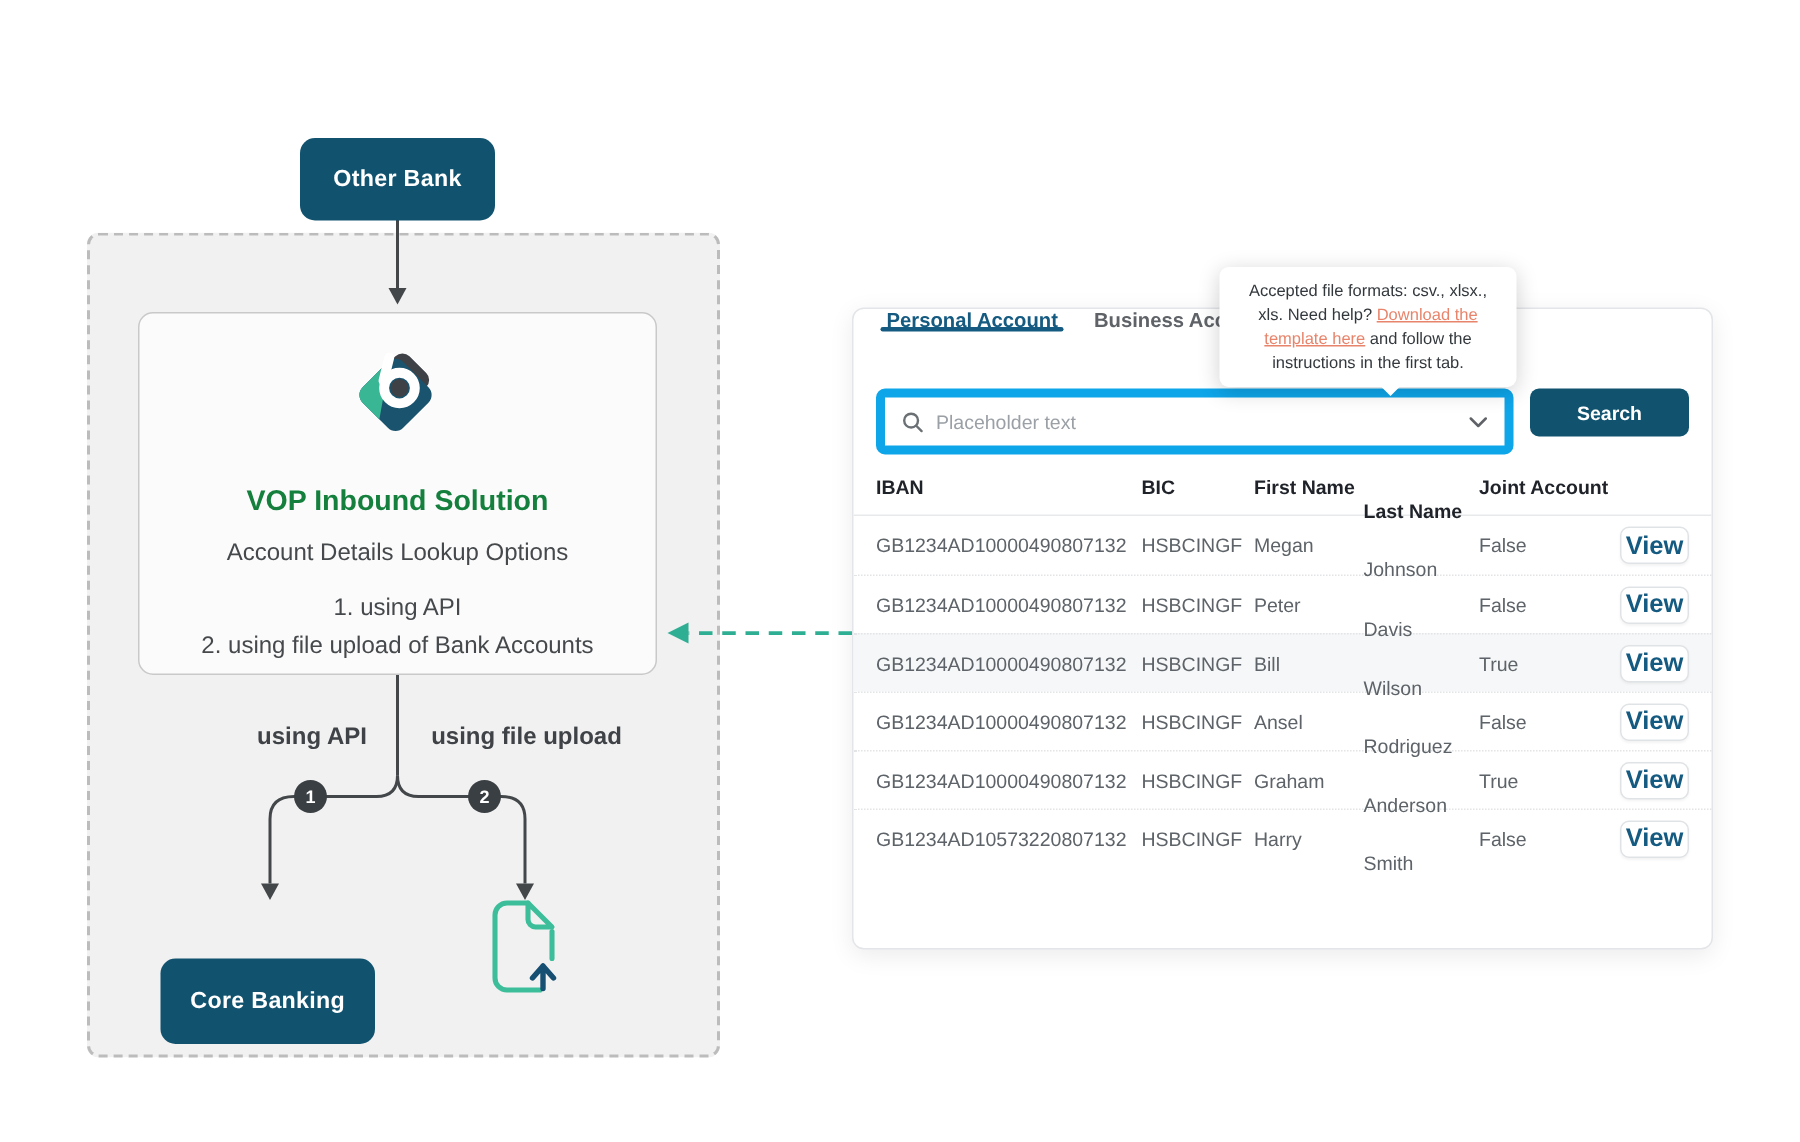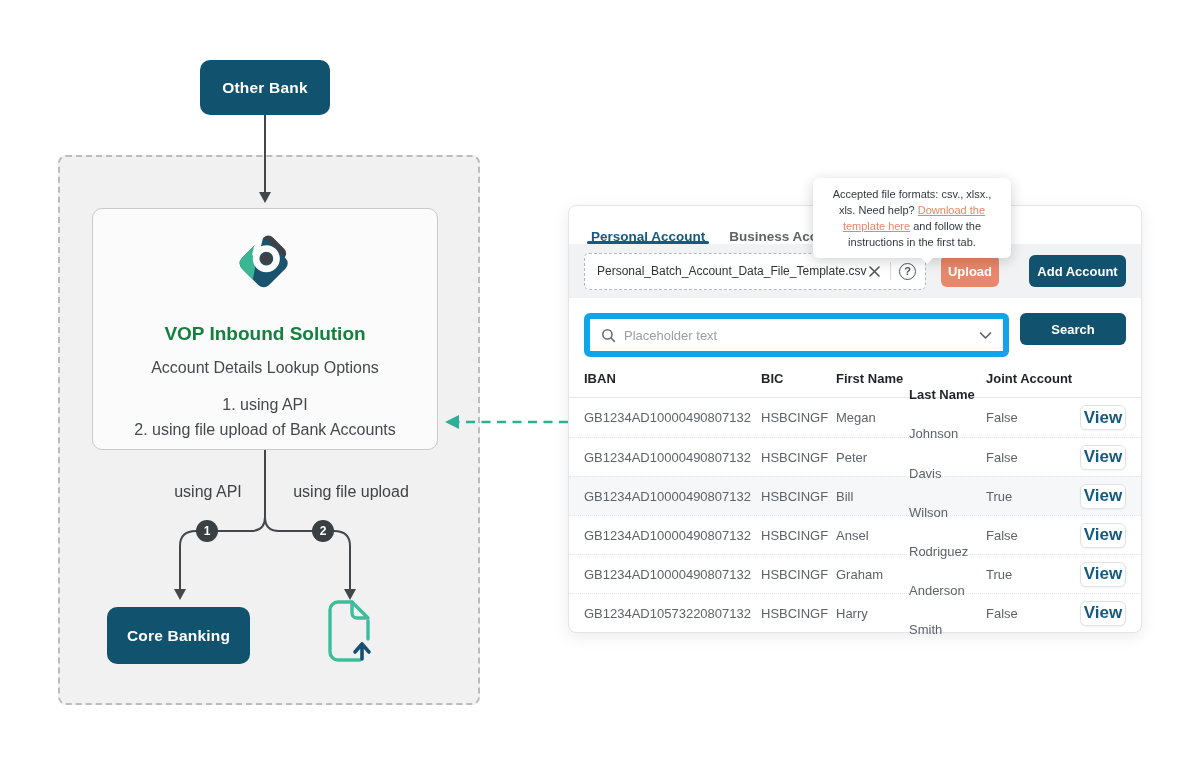--- a/index.html
+++ b/index.html
@@ -2,56 +2,56 @@
 <html><head>
 <meta charset="utf-8">
 <style>
   * { margin:0; padding:0; box-sizing:border-box; }
   html,body { width:1200px; height:761px; background:#ffffff; font-family:"Liberation Sans", sans-serif; overflow:hidden; }
   .stage { position:relative; width:1200px; height:761px; }
 
   
   .node-btn { position:absolute; background:#11536F; color:#fff; border-radius:10px;
               display:flex; align-items:center; justify-content:center;
-              font-size:15.5px; font-weight:600; letter-spacing:.2px; z-index:4; }
+              font-size:15.5px; font-weight:600; letter-spacing:.2px; z-index:4;margin-top:32px; }
   .other-bank { left:200px; top:60px; width:130px; height:55px; }
   .core-banking { left:107px; top:607px; width:143px; height:57px; }
 
   .dashed-box { position:absolute; left:58px; top:155px; width:422px; height:550px;
                 background:#f1f1f1; border:2px dashed #bcbcbc; border-radius:8px; z-index:1; }
 
   .inner-card { position:absolute; left:92px; top:208px; width:346px; height:242px;
                 background:#fbfbfb; border:1px solid #c9c9c9; border-radius:10px;
                 text-align:center; z-index:2; }
   .logo-wrap { margin-top:18px; }
   .sol-title { margin-top:26px; font-size:19px; font-weight:700; color:#15803d; }
   .sol-sub   { margin-top:14px; font-size:16px; color:#46494c; }
   .sol-opts  { margin-top:15px; font-size:16px; color:#46494c; line-height:25px; }
 
-  .branch-label { position:absolute; top:483px; font-size:16px; color:#3f4246; text-align:center; z-index:4; }
+  .branch-label { position:absolute; top:483px; font-size:16px; color:#3f4246; text-align:center; z-index:4;font-weight:bold; }
   .bl-api { left:150px; width:116px; }
   .bl-file { left:281px; width:140px; }
 
   .badge { position:absolute; width:22px; height:22px; border-radius:50%; background:#3a3f43;
            color:#fff; font-size:12px; font-weight:700; display:flex; align-items:center;
            justify-content:center; z-index:4; }
   .badge-1 { left:196px; top:520px; }
   .badge-2 { left:312px; top:520px; }
 
   .file-upload-glyph { position:absolute; left:324px; top:597px; z-index:4; }
 
   .connectors { position:absolute; left:0; top:0; width:1200px; height:761px;
                 z-index:3; pointer-events:none; }
 
   
   .panel { position:absolute; left:568px; top:205px; width:574px; height:428px;
            background:#fff; border:1px solid #e3e5e8; border-radius:8px;
            box-shadow:0 4px 16px rgba(0,0,0,.08); z-index:2; }
 
-  .tabs { height:38px; display:flex; align-items:flex-end; padding:0 10px; }
+  .tabs { height:38px; display:flex; align-items:flex-start; padding:0 10px; }
   .tab { padding:0 12px; font-size:13.5px; font-weight:700; color:#5f6368;
          display:flex; align-items:center; position:relative; cursor:pointer; }
   .tab.active { color:#155a80; }
   .tab.active::after { content:""; position:absolute; left:8px; right:8px; bottom:0;
                        height:3px; background:#155a80; border-radius:2px; }
 
   .band { height:54px; background:#f1f2f3; display:flex; align-items:center; padding:0 15px; }
   .file-input { width:342px; height:37px; background:#fff; border:1.5px dashed #b3b9bf;
                 border-radius:5px; display:flex; align-items:center; padding:0 9px 0 12px; }
   .file-name { flex:1; font-size:12px; color:#2e3338; white-space:nowrap; overflow:hidden; }
@@ -172,32 +172,20 @@
     <polygon points="445,422 459,415 459,429" fill="#2eae93"></polygon>
   </svg>
 
   <div class="panel">
 
     <div class="tabs">
       <div class="tab active">Personal Account</div>
       <div class="tab">Business Account</div>
     </div>
 
-    <div class="band">
-      <div class="file-input">
-        <span class="file-name">Personal_Batch_Account_Data_File_Template.csv</span>
-        <svg class="x-icon" viewBox="0 0 15 15">
-          <path d="M3,3 L12,12 M12,3 L3,12" stroke="#4f555b" stroke-width="1.6" stroke-linecap="round"></path>
-        </svg>
-        <span class="mini-divider"></span>
-        <span class="q-circle">?</span>
-      </div>
-      <button class="btn btn-upload">Upload</button>
-      <button class="btn btn-add">Add Account</button>
-    </div>
 
     <div class="search-row">
       <div class="search-box">
         <svg width="15" height="15" viewBox="0 0 15 15">
           <circle cx="6.4" cy="6.4" r="4.6" fill="none" stroke="#6b7075" stroke-width="1.6"></circle>
           <path d="M10,10 L13.4,13.4" stroke="#6b7075" stroke-width="1.6" stroke-linecap="round"></path>
         </svg>
         <input type="text" placeholder="Placeholder text" style="">
         <svg width="13" height="9" viewBox="0 0 13 9">
           <path d="M1.5,2 L6.5,7 L11.5,2" fill="none" stroke="#5f6368" stroke-width="1.7" stroke-linecap="round" stroke-linejoin="round"></path>

